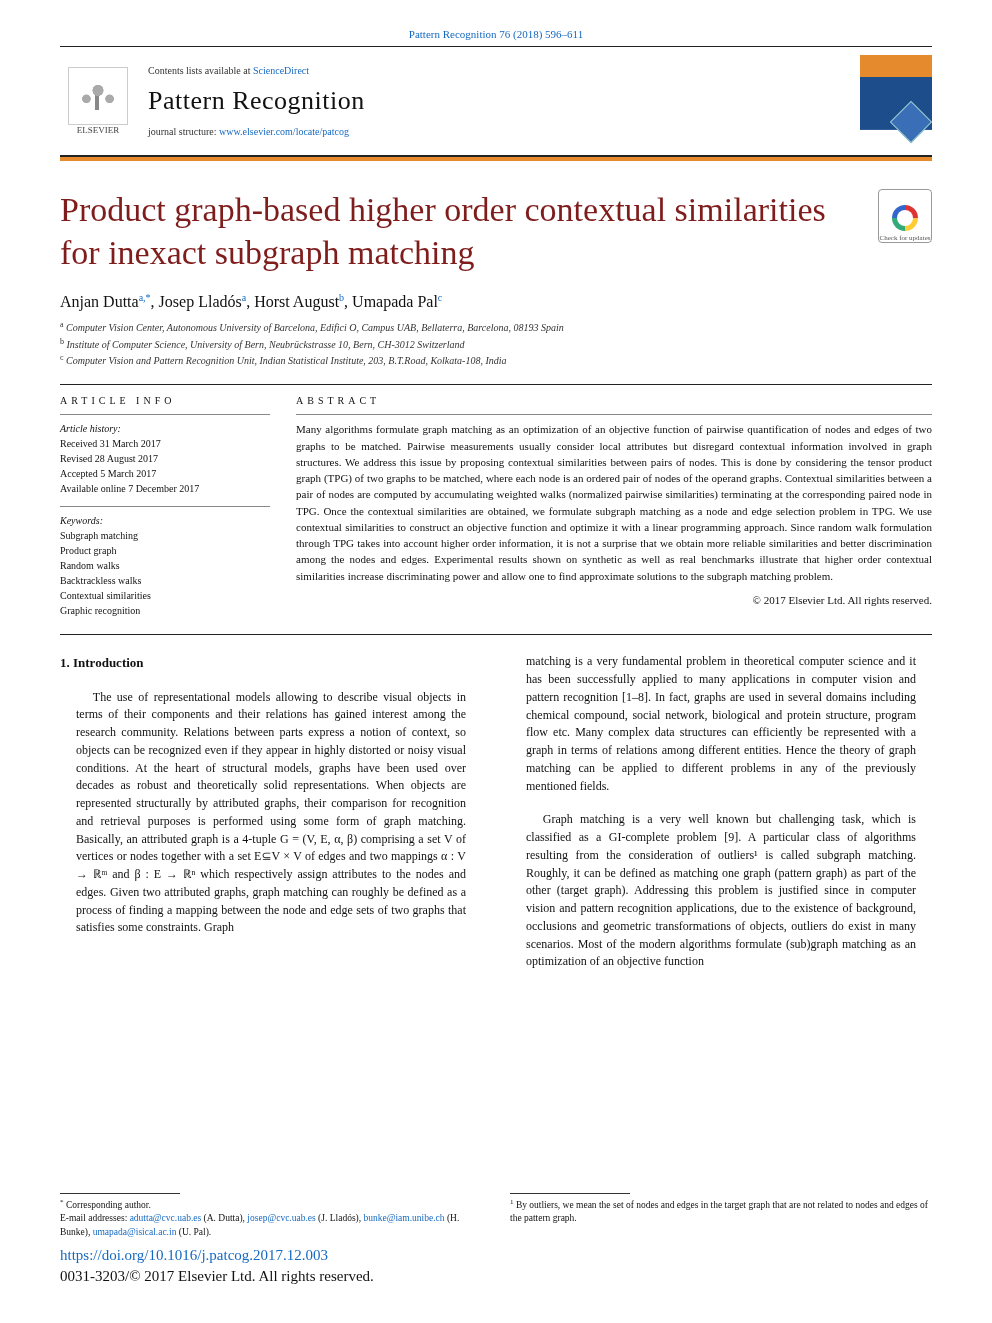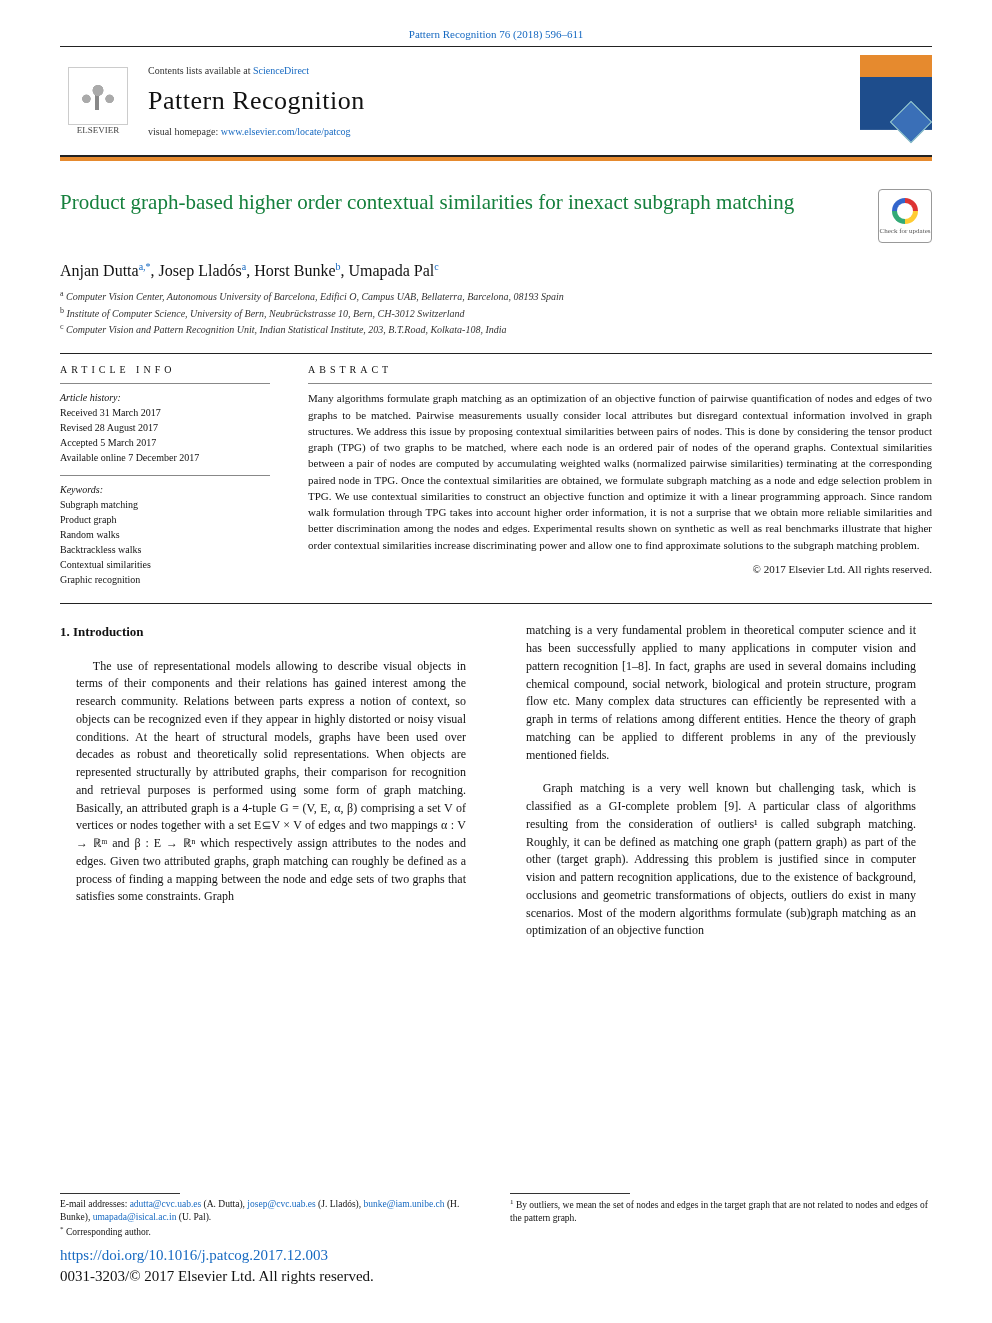--- a/index.html
+++ b/index.html
@@ -60,44 +60,44 @@
     content:"";
     position:absolute; right:6px; bottom:10px; width:28px; height:28px;
     background: #3a6fb7; transform: rotate(45deg); border:1px solid #9cc;
   }
   .orange-rule { height: 4px; background: #e68a2e; margin-top: 0; }
   
   .title-block { margin-top: 28px; display:flex; gap:18px; }
   .title-text { flex:1; }
   .title {
     font-family: 'Palatino Linotype', Georgia, serif;
-    font-size: 21px; font-weight: 400; line-height: 1.25;
-    color: #15803d;
+    font-size: 34px; font-weight: 400; line-height: 1.25;
+    color: #7f1d1d;
   }
   .crossmark {
     width: 54px; height: 54px; border:1px solid #999; border-radius:4px;
-    display:flex; flex-direction:column; align-items:center; justify-content:center;
+    display:flex; flex-direction:column; align-items:center; justify-content:flex-end;
     font-size:7px; color:#555; gap:3px;
   }
   .crossmark .ring{
     width:26px;height:26px;border-radius:50%;
     background: conic-gradient(#d33 0 25%, #fc3 0 50%, #3a7 0 75%, #36c 0 100%);
     position:relative;
   }
   .crossmark .ring::after{content:"";position:absolute;inset:5px;border-radius:50%;background:#fff;}
   
   .authors { margin-top: 18px; font-size: 16px; font-family: 'Palatino Linotype', Georgia, serif; }
   .authors .sup { font-size: 10px; color:#1669c1; vertical-align: super; }
   .affils { margin-top: 8px; font-size: 10px; font-style: italic; color:#333; line-height:1.5; }
   .affils .sup { font-size:8px; font-style:normal; vertical-align:super; }
   
   .rule { border:none; border-top:1px solid #222; margin: 16px 0 10px; }
   .rule-thin { border:none; border-top:1px solid #888; margin: 6px 0; }
   
-  .info-abs { display:flex; gap:38px; margin-top: 4px; justify-content: space-between; }
+  .info-abs { display:flex; gap:26px; margin-top: 4px; justify-content: space-between; }
   .info-col { width: 210px; flex-shrink:0; font-size:10px; }
   .abs-col { flex:1; font-size:11px; }
   .spaced-heading {
     letter-spacing: 4px; font-size:10px; text-transform:uppercase;
     font-family: Georgia, serif; margin-bottom:8px;
   }
   .info-col .group { margin-top:4px; line-height:1.5; }
   .info-col .it { font-style: italic; }
   .abs-col p { line-height:1.48; text-align: justify; }
   .copyright { text-align:right; font-size:11px; margin-top:10px; }
@@ -127,41 +127,41 @@
   <div class="elsevier-logo">
     <div class="elsevier-tree"></div>
     <span>ELSEVIER</span>
   </div>
   <div class="topbar-center">
     <div class="contents-line">
       <span>Contents lists available at </span><span class="link">ScienceDirect</span>
     </div>
     <div class="journal-name">Pattern Recognition</div>
     <div class="homepage-line">
-      <span>visual homepage: </span><span class="link">www.elsevier.com/locate/patcog</span>
+      <span>journal structure: </span><span class="link">www.elsevier.com/locate/patcog</span>
     </div>
   </div>
   <div class="journal-cover"></div>
 </div>
 <div class="orange-rule"></div>
 
 <div class="title-block">
   <div class="title-text">
     <h1 class="title">Product graph-based higher order contextual similarities for inexact subgraph matching</h1>
   </div>
   <div class="crossmark">
     <div class="ring"></div>
     <span>Check for updates</span>
   </div>
 </div>
 
 <div class="authors">
   <span><span>Anjan Dutta</span><span class="sup">a,*</span></span>,
   <span><span>Josep Lladós</span><span class="sup">a</span></span>,
-  <span><span>Horst Bunke</span><span class="sup">b</span></span>,
+  <span><span>Horst August</span><span class="sup">b</span></span>,
   <span><span>Umapada Pal</span><span class="sup">c</span></span>
 </div>
 
 <div class="affils">
   <div><span class="sup">a</span> <span>Computer Vision Center, Autonomous University of Barcelona, Edifici O, Campus UAB, Bellaterra, Barcelona, 08193 Spain</span></div>
   <div><span class="sup">b</span> <span>Institute of Computer Science, University of Bern, Neubrückstrasse 10, Bern, CH-3012 Switzerland</span></div>
   <div><span class="sup">c</span> <span>Computer Vision and Pattern Recognition Unit, Indian Statistical Institute, 203, B.T.Road, Kolkata-108, India</span></div>
 </div>
 
 <hr class="rule">
@@ -201,28 +201,28 @@
 <div class="body-cols">
   <h3>1. Introduction</h3>
   <p>The use of representational models allowing to describe visual objects in terms of their components and their relations has gained interest among the research community. Relations between parts express a notion of context, so objects can be recognized even if they appear in highly distorted or noisy visual conditions. At the heart of structural models, graphs have been used over decades as robust and theoretically solid representations. When objects are represented structurally by attributed graphs, their comparison for recognition and retrieval purposes is performed using some form of graph matching. Basically, an attributed graph is a 4-tuple G = (V, E, α, β)  comprising a set V of vertices or nodes together with a set E⊆V × V of edges and two mappings  α : V → ℝᵐ  and β : E → ℝⁿ  which respectively assign attributes to the nodes and edges. Given two attributed graphs, graph matching can roughly be defined as a process of finding a mapping between the node and edge sets of two graphs that satisfies some constraints. Graph</p>
   <p class="noindent">matching is a very fundamental problem in theoretical computer science and it has been successfully applied to many applications in computer vision and pattern recognition [1–8]. In fact, graphs are used in several domains including chemical compound, social network, biological and protein structure, program flow etc. Many complex data structures can efficiently be represented with a graph in terms of relations among different entities. Hence the theory of graph matching can be applied to different problems in any of the previously mentioned fields.</p>
   <p>Graph matching is a very well known but challenging task, which is classified as a GI-complete problem [9]. A particular class of algorithms resulting from the consideration of outliers¹ is called subgraph matching. Roughly, it can be defined as matching one graph (pattern graph) as part of the other (target graph). Addressing this problem is justified since in computer vision and pattern recognition applications, due to the existence of background, occlusions and geometric transformations of objects, outliers do exist in many scenarios. Most of the modern algorithms formulate (sub)graph matching as an optimization of an objective function</p>
 </div>
 
 <div class="footnotes">
   <div class="fn-col">
     <div class="fn-rule"></div>
+    <div><span class="sup">*</span> <span>Corresponding author.</span></div>
     <div>
       <span class="it">E-mail addresses: </span>
       <span class="link">adutta@cvc.uab.es</span> <span>(A. Dutta)</span>,
       <span class="link">josep@cvc.uab.es</span> <span>(J. Lladós)</span>,
       <span class="link">bunke@iam.unibe.ch</span> <span>(H. Bunke)</span>,
       <span class="link">umapada@isical.ac.in</span> <span>(U. Pal).</span>
     </div>
-    <div><span class="sup">*</span> <span>Corresponding author.</span></div>
     <div class="doi-block">
       <div class="link">https://doi.org/10.1016/j.patcog.2017.12.003</div>
       <div>0031-3203/© 2017 Elsevier Ltd. All rights reserved.</div>
     </div>
   </div>
   <div class="fn-col">
     <div class="fn-rule"></div>
     <div><span class="sup">1</span> <span>By outliers, we mean the set of nodes and edges in the target graph that are not related to nodes and edges of the pattern graph.</span></div>
   </div>
 </div>

